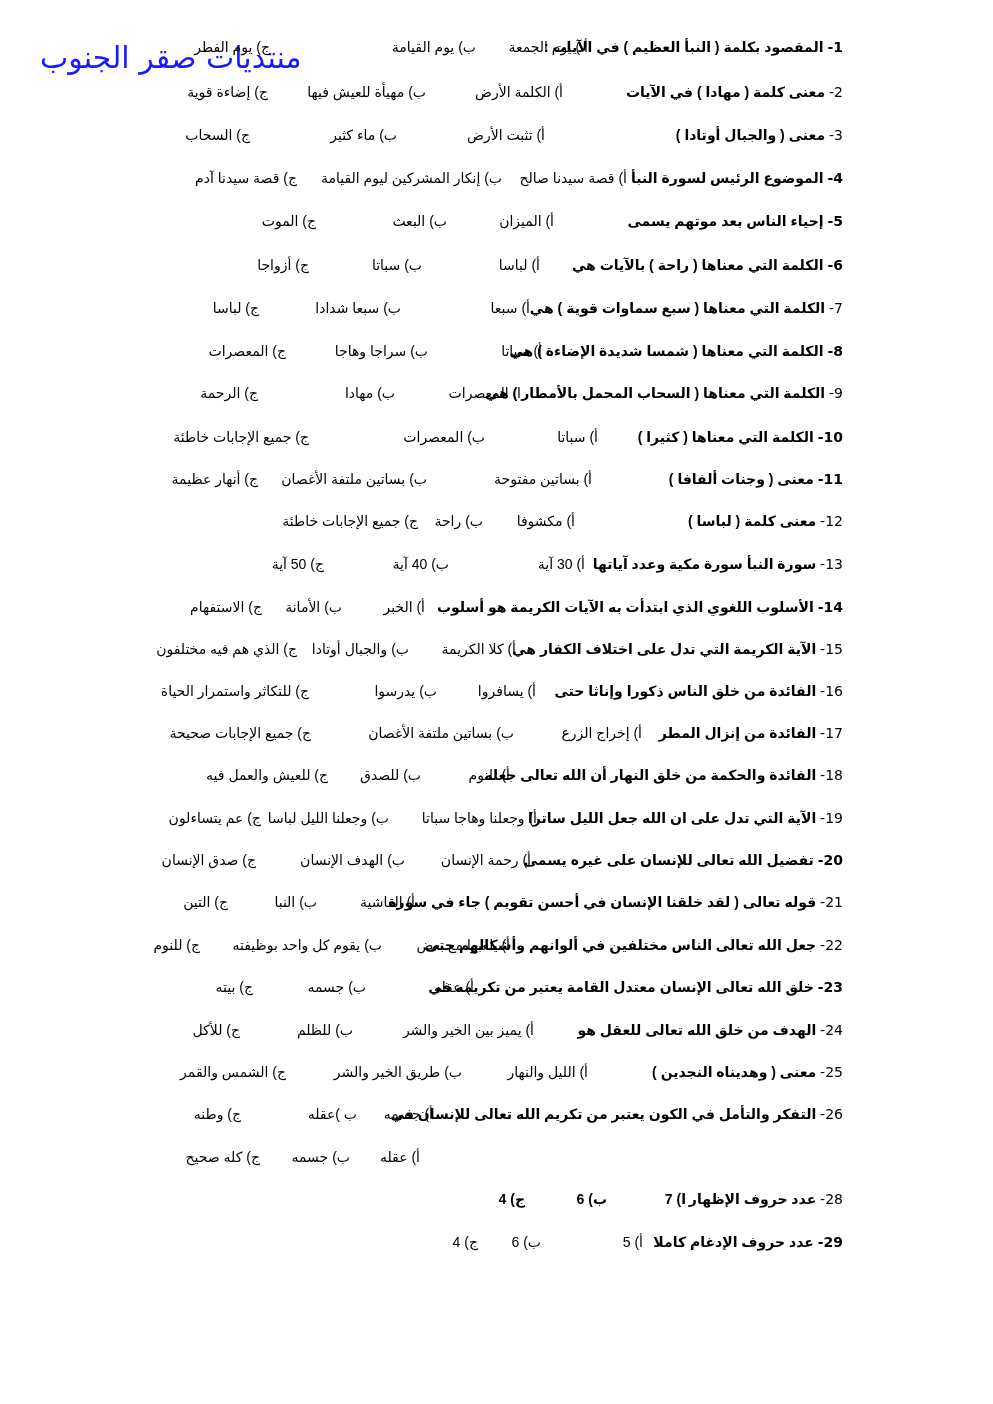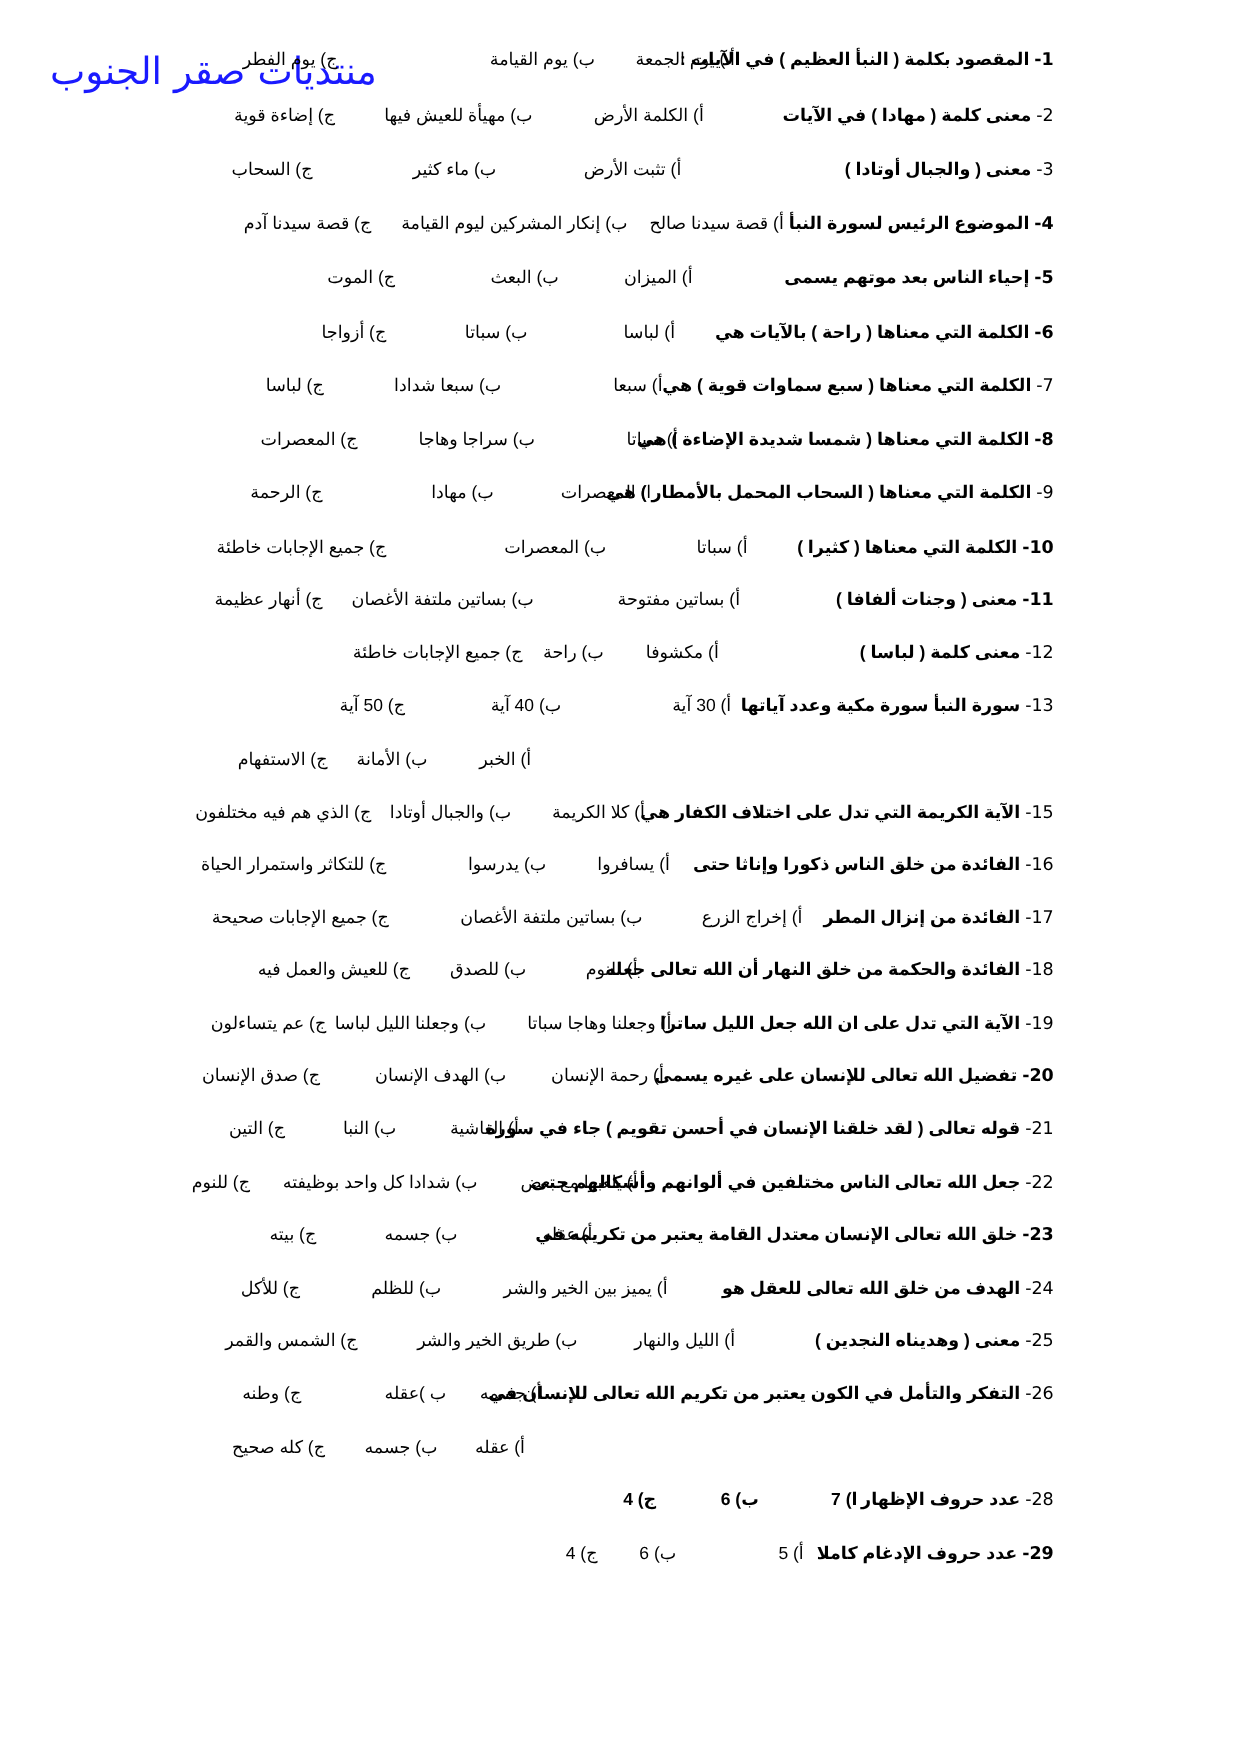--- a/index.html
+++ b/index.html
@@ -108,20 +108,21 @@
   </div>
 
   <div class="row" style="top:551px">
     <span class="seg" style="right:150px"><span class="num">13-</span> <span class="q">سورة النبأ سورة مكية وعدد آياتها</span></span>
     <span class="seg opt" style="right:408px">أ) 30 آية</span>
     <span class="seg opt" style="right:544px">ب) 40 آية</span>
     <span class="seg opt" style="right:669px">ج) 50 آية</span>
   </div>
 
   <div class="row" style="top:594px">
+    <span class="seg" style="right:150px"><span class="num b">14-</span> <span class="q">الأسلوب اللغوي الذي ابتدأت به الآيات الكريمة هو أسلوب</span></span>
     <span class="seg opt" style="right:568px">أ)  الخبر</span>
     <span class="seg opt" style="right:651px">ب) الأمانة</span>
     <span class="seg opt" style="right:731px">ج) الاستفهام</span>
   </div>
 
   <div class="row" style="top:636px">
     <span class="seg" style="right:150px"><span class="num">15-</span> <span class="q">الآية الكريمة التي تدل على اختلاف الكفار هي</span></span>
     <span class="seg opt" style="right:477px">أ) كلا الكريمة</span>
     <span class="seg opt" style="right:584px">ب) والجبال أوتادا</span>
     <span class="seg opt" style="right:696px">ج) الذي هم فيه مختلفون</span>
@@ -165,21 +166,21 @@
   <div class="row" style="top:889px">
     <span class="seg" style="right:150px"><span class="num">21-</span> <span class="q">قوله تعالى ( لقد خلقنا الإنسان في أحسن تقويم ) جاء في سورة</span></span>
     <span class="seg opt" style="right:578px">أ)  الغاشية</span>
     <span class="seg opt" style="right:676px">ب) النبا</span>
     <span class="seg opt" style="right:765px">ج) التين</span>
   </div>
 
   <div class="row" style="top:932px">
     <span class="seg" style="right:150px"><span class="num">22-</span> <span class="q">جعل الله تعالى الناس مختلفين في ألوانهم وأشكالهم حتى</span></span>
     <span class="seg opt" style="right:483px">أ) يلعبوا مع بعض</span>
-    <span class="seg opt" style="right:611px">ب) شدادا كل واحد بوظيفته</span>
+    <span class="seg opt" style="right:611px">ب) يقوم كل واحد بوظيفته</span>
     <span class="seg opt" style="right:793px">ج) للنوم</span>
   </div>
 
   <div class="row" style="top:974px">
     <span class="seg" style="right:150px"><span class="num b">23-</span> <span class="q">خلق الله تعالى الإنسان معتدل القامة يعتبر من تكريمه في</span></span>
     <span class="seg opt" style="right:519px">أ) عقله</span>
     <span class="seg opt" style="right:627px">ب) جسمه</span>
     <span class="seg opt" style="right:740px">ج) بيته</span>
   </div>
 

